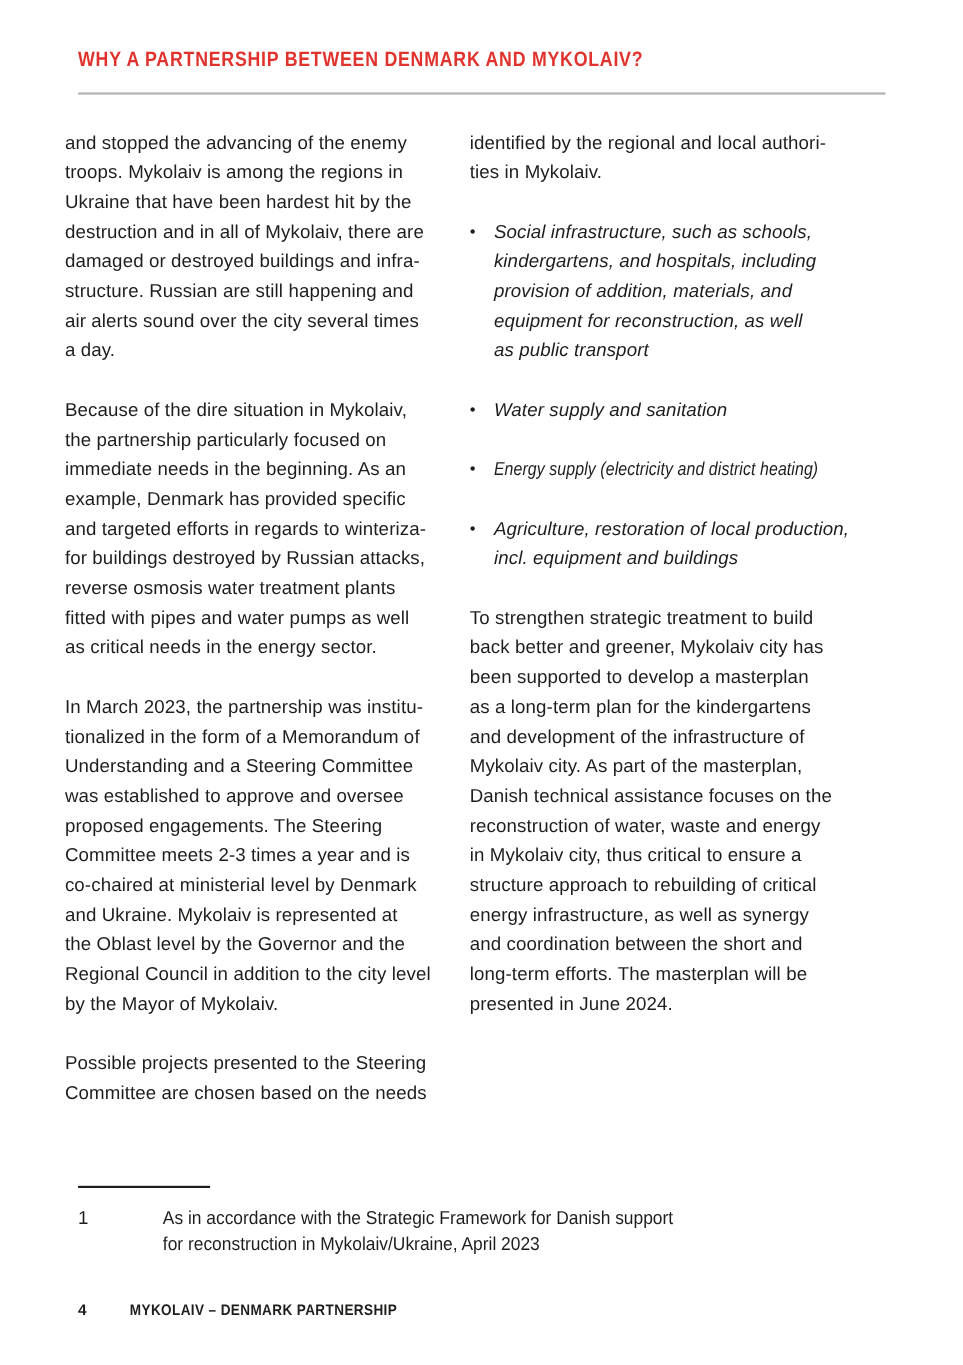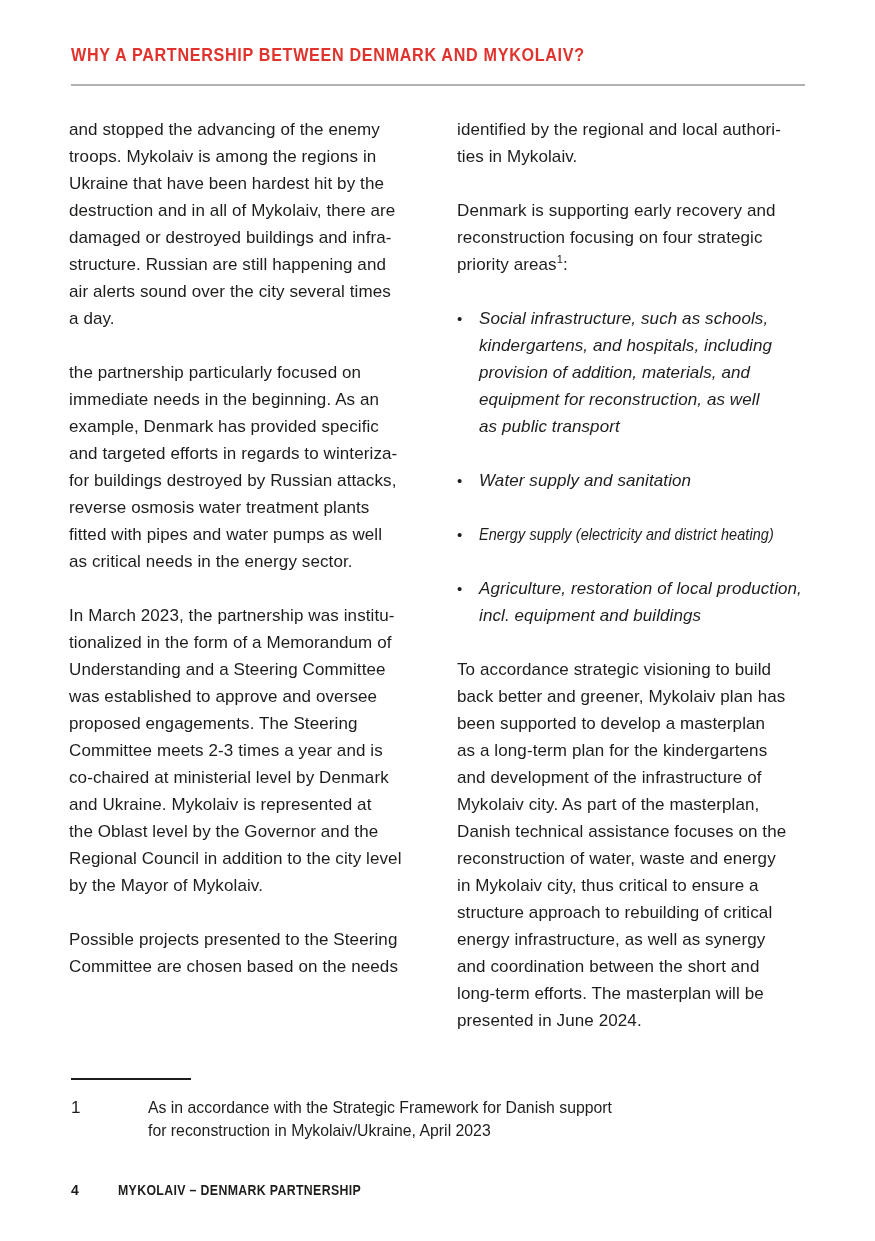--- a/index.html
+++ b/index.html
@@ -30,25 +30,25 @@
     position: absolute;
     left: 71px;
     top: 84px;
     width: 734px;
     height: 2px;
     background: var(--rule, #b2b2b2);
   }
   
   .columns {
     position: absolute;
-    left: 69px;
+    left: 59px;
     top: 116px;
     width: 734px;
     display: flex;
-    gap: 34px;
+    gap: 14px;
     font-size: 17px;
     line-height: 27px;
     letter-spacing: 0.1px;
   }
   .col { width: 354px; flex: 0 0 354px; }
   .block + .block { margin-top: 27px; }
   .line { white-space: pre; }
   .bullet { display: flex; font-style: italic; }
   .bullet .marker { width: 22px; flex: 0 0 22px; font-style: normal; font-size: 15px; }
   .bullet.condensed .line { transform: scaleX(0.85); transform-origin: 0 0; }
@@ -86,20 +86,21 @@
           <div class="line">and stopped the advancing of the enemy</div>
           <div class="line">troops. Mykolaiv is among the regions in</div>
           <div class="line">Ukraine that have been hardest hit by the</div>
           <div class="line">destruction and in all of Mykolaiv, there are</div>
           <div class="line">damaged or destroyed buildings and infra-</div>
           <div class="line">structure. Russian are still happening and</div>
           <div class="line">air alerts sound over the city several times</div>
           <div class="line">a day.</div>
         </div>
         <div class="block paragraph">
+          <div class="line">Because of the dire situation in Mykolaiv,</div>
           <div class="line">the partnership particularly focused on</div>
           <div class="line">immediate needs in the beginning. As an</div>
           <div class="line">example, Denmark has provided specific</div>
           <div class="line">and targeted efforts in regards to winteriza-</div>
           <div class="line">for buildings destroyed by Russian attacks,</div>
           <div class="line">reverse osmosis water treatment plants</div>
           <div class="line">fitted with pipes and water pumps as well</div>
           <div class="line">as critical needs in the energy sector.</div>
         </div>
         <div class="block paragraph">
@@ -118,25 +119,20 @@
         <div class="block paragraph">
           <div class="line">Possible projects presented to the Steering</div>
           <div class="line">Committee are chosen based on the needs</div>
         </div>
       </section>
     <section class="col" id="right-col">
         <div class="block paragraph">
           <div class="line">identified by the regional and local authori-</div>
           <div class="line">ties in Mykolaiv.</div>
         </div>
-        <div class="block paragraph">
-          <div class="line">Denmark is supporting early recovery and</div>
-          <div class="line">reconstruction focusing on four strategic</div>
-          <div class="line"><span>priority areas</span><sup class="fnref">1</sup><span>:</span></div>
-        </div>
         <div class="block bullet">
           <span class="marker">•</span>
           <div class="bullet-content">
             <div class="line">Social infrastructure, such as schools,</div>
             <div class="line">kindergartens, and hospitals, including</div>
             <div class="line">provision of addition, materials, and</div>
             <div class="line">equipment for reconstruction, as well</div>
             <div class="line">as public transport</div>
           </div>
         </div>
@@ -153,22 +149,22 @@
           </div>
         </div>
         <div class="block bullet">
           <span class="marker">•</span>
           <div class="bullet-content">
             <div class="line">Agriculture, restoration of local production,</div>
             <div class="line">incl. equipment and buildings</div>
           </div>
         </div>
         <div class="block paragraph">
-          <div class="line">To accordance strategic visioning to build</div>
-          <div class="line">back better and greener, Mykolaiv plan has</div>
+          <div class="line">To strengthen strategic treatment to build</div>
+          <div class="line">back better and greener, Mykolaiv city has</div>
           <div class="line">been supported to develop a masterplan</div>
           <div class="line">as a long-term plan for the kindergartens</div>
           <div class="line">and development of the infrastructure of</div>
           <div class="line">Mykolaiv city. As part of the masterplan,</div>
           <div class="line">Danish technical assistance focuses on the</div>
           <div class="line">reconstruction of water, waste and energy</div>
           <div class="line">in Mykolaiv city, thus critical to ensure a</div>
           <div class="line">structure approach to rebuilding of critical</div>
           <div class="line">energy infrastructure, as well as synergy</div>
           <div class="line">and coordination between the short and</div>

